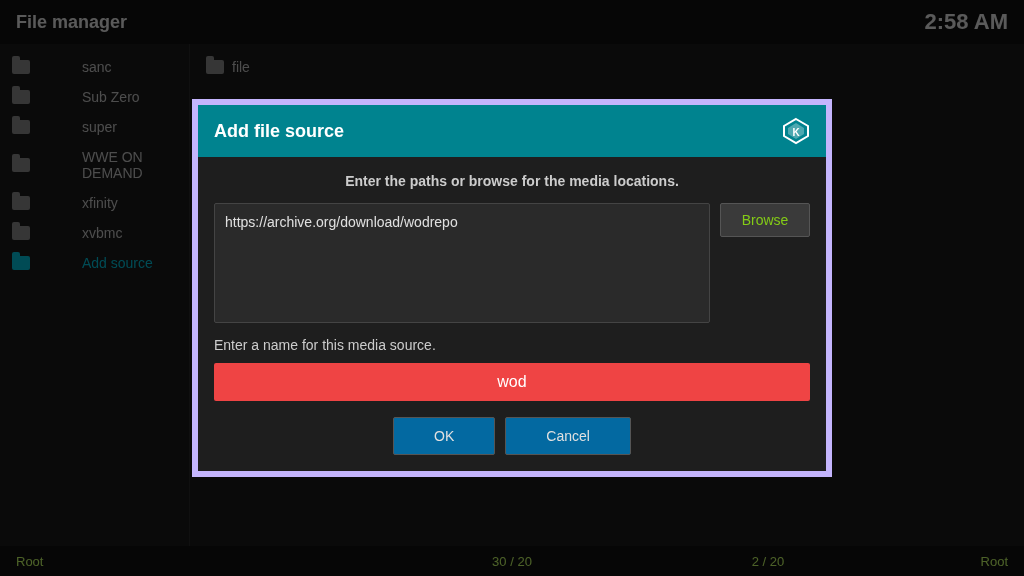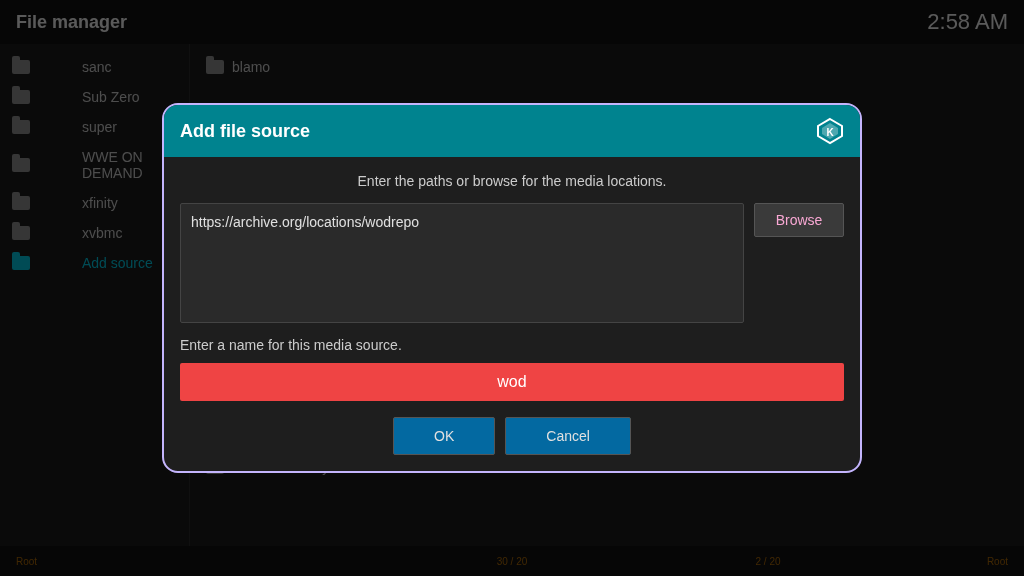--- a/index.html
+++ b/index.html
@@ -26,21 +26,21 @@
       padding: 12px 16px;
       z-index: 1;
     }
     #header-title {
       font-size: 18px;
       font-weight: bold;
       color: #e0e0e0;
     }
     #header-time {
       font-size: 22px;
-      font-weight: normal;
+      font-weight: bold;
       color: #e0e0e0;
     }
 
     
     #main {
       position: absolute;
       top: 44px; left: 0; right: 0; bottom: 30px;
       display: flex;
     }
 
@@ -124,22 +124,22 @@
     
     #statusbar {
       position: absolute;
       bottom: 0; left: 0; right: 0;
       height: 30px;
       background: #111;
       display: flex;
       align-items: center;
       justify-content: space-between;
       padding: 0 16px;
-      font-size: 10px;
-      color: #a16207;
+      font-size: 13px;
+      color: #bef264;
     }
     #statusbar-center {
       position: absolute;
       left: 50%;
       transform: translateX(-50%);
     }
     #statusbar-right-center {
       position: absolute;
       left: 75%;
       transform: translateX(-50%);
@@ -151,24 +151,24 @@
       top: 0; left: 0; right: 0; bottom: 0;
       background: rgba(0,0,0,0.6);
       z-index: 10;
       display: flex;
       align-items: center;
       justify-content: center;
     }
 
     
     #dialog {
-      width: 700px;
+      width: 640px;
       background: #1e1e1e;
-      border: 2px solid #c4b5fd;
-      border-radius: 16px;
+      border: 6px solid #c4b5fd;
+      border-radius: 0;
       overflow: hidden;
     }
 
     #dialog-header {
       background: #00838f;
       padding: 12px 16px;
       display: flex;
       align-items: center;
       justify-content: space-between;
     }
@@ -184,20 +184,21 @@
 
     #dialog-body {
       padding: 16px;
     }
 
     #dialog-instruction {
       text-align: center;
       font-size: 14px;
       color: #ccc;
       margin-bottom: 14px;
+      font-weight: bold;
     }
 
     #dialog-path-row {
       display: flex;
       gap: 10px;
       margin-bottom: 14px;
     }
 
     #dialog-path-box {
       flex: 1;
@@ -214,21 +215,21 @@
     #dialog-path-buttons {
       display: flex;
       flex-direction: column;
       gap: 6px;
       width: 90px;
     }
 
     .dialog-btn {
       background: #3a3a3a;
       border: 1px solid #555;
-      color: #f9a8d4;
+      color: #84cc16;
       padding: 8px 0;
       font-size: 14px;
       cursor: pointer;
       border-radius: 2px;
       text-align: center;
     }
     .dialog-btn:disabled, .dialog-btn.disabled {
       color: #666;
       cursor: default;
     }
@@ -306,21 +307,21 @@
     </div>
     <div class="sidebar-item active">
       <span class="folder-icon"></span>
       <span>Add source</span>
     </div>
   </div>
 
   <div id="right-panel">
     <div class="right-item">
       <span class="right-folder-icon"></span>
-      <span>blamo</span>
+      <span>file</span>
     </div>
     <div class="right-item" style="margin-top: 340px;">
       <span class="right-folder-icon"></span>
       <span>Noobs and Nerds</span>
     </div>
     <div class="right-item">
       <span class="right-folder-icon"></span>
       <span>Profile directory</span>
     </div>
   </div>
@@ -345,21 +346,21 @@
         <text x="14" y="19" text-anchor="middle" fill="white" font-size="10" font-weight="bold">K</text>
       </svg>
     </div>
 
     <div id="dialog-body">
 
       <div id="dialog-instruction">Enter the paths or browse for the media locations.</div>
 
       <div id="dialog-path-row">
         <div id="dialog-path-box">
-          <span>https://archive.org/locations/wodrepo</span>
+          <span>https://archive.org/download/wodrepo</span>
         </div>
         <div id="dialog-path-buttons">
           <button class="dialog-btn">Browse</button>
         </div>
       </div>
 
       <div id="dialog-name-instruction">Enter a name for this media source.</div>
 
       <input id="dialog-name-input" type="text" value="wod" style="">
 

